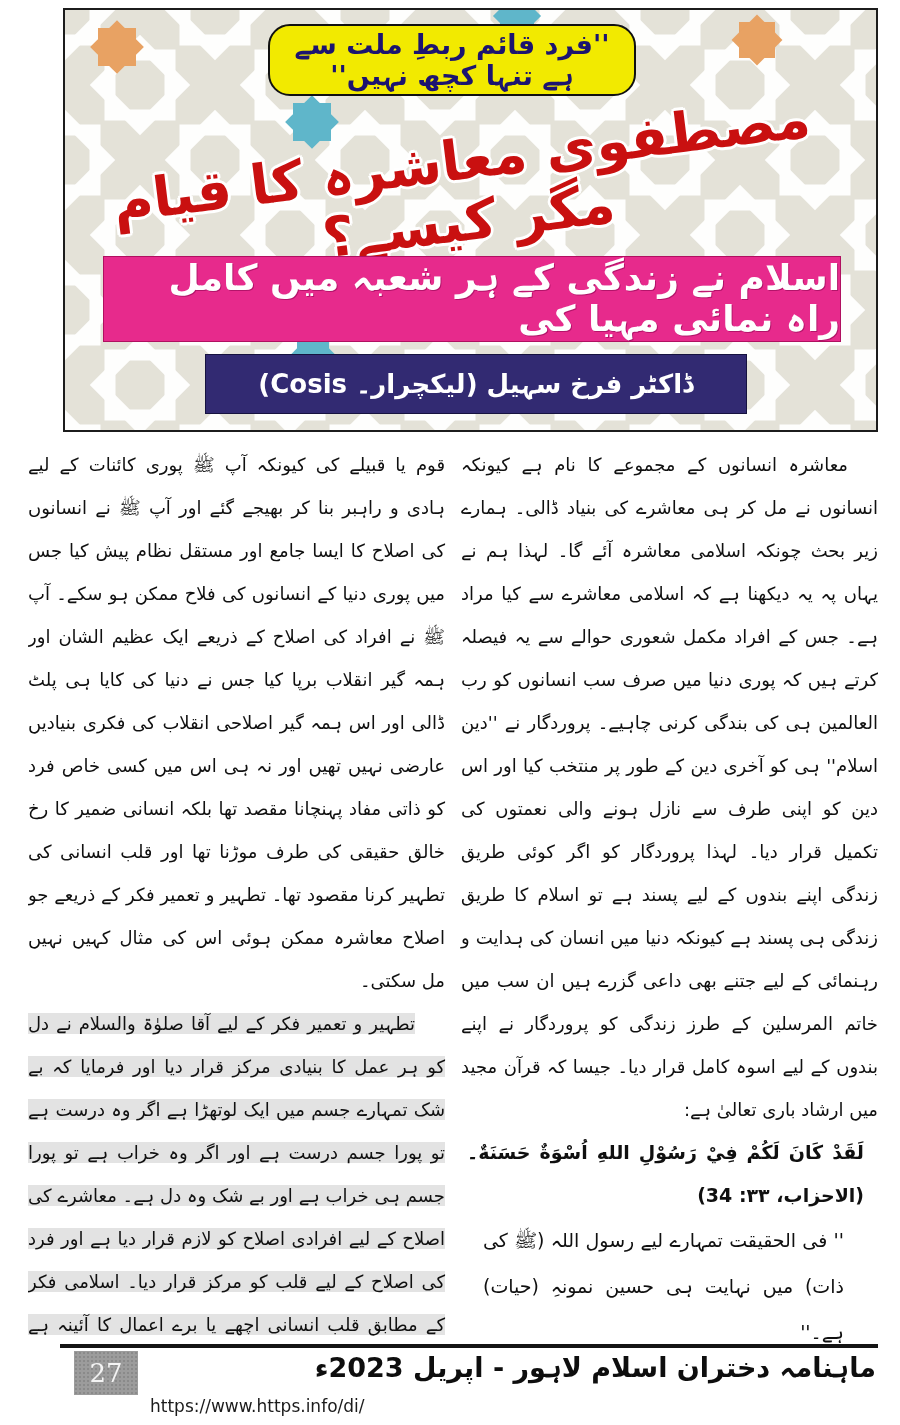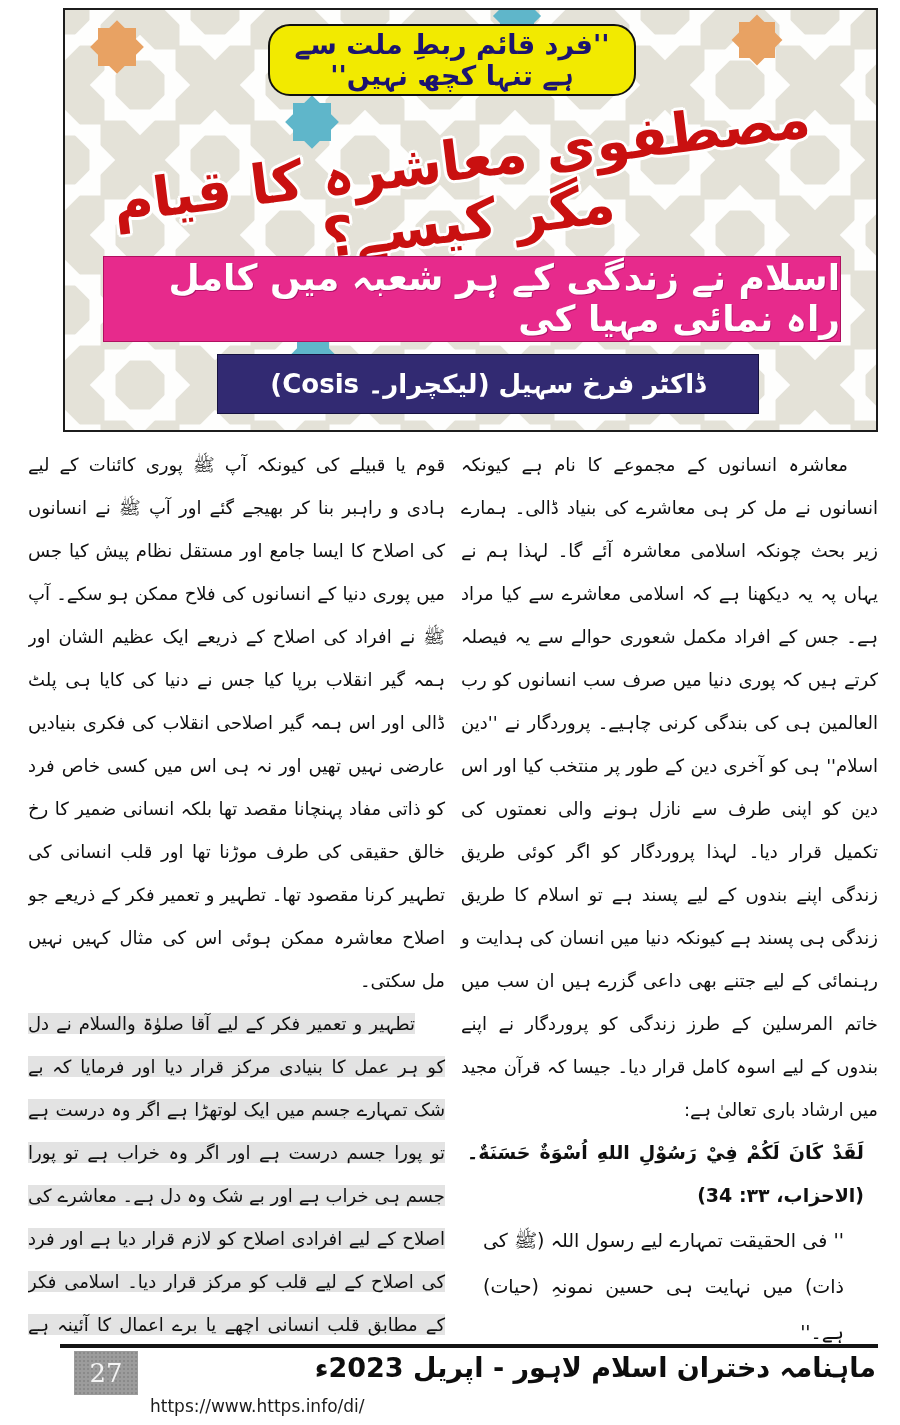--- a/index.html
+++ b/index.html
@@ -67,21 +67,21 @@
     display: flex; align-items: flex-start; justify-content: center;
     direction: rtl;
     color: #ffffff;
     font-size: 36px; font-weight: bold;
     z-index: 4;
     text-shadow: 1px 1px 0 #b3146a;
   }
 
   .author-banner {
     position: absolute;
-    left: 152px; top: 344px;
+    left: 140px; top: 344px;
     width: 542px; height: 60px;
     background: #322a72;
     border: 1px solid #16123f;
     display: flex; align-items: center; justify-content: center;
     direction: rtl;
     color: #ffffff;
     font-size: 26px; font-weight: bold;
     z-index: 4;
   }
 

